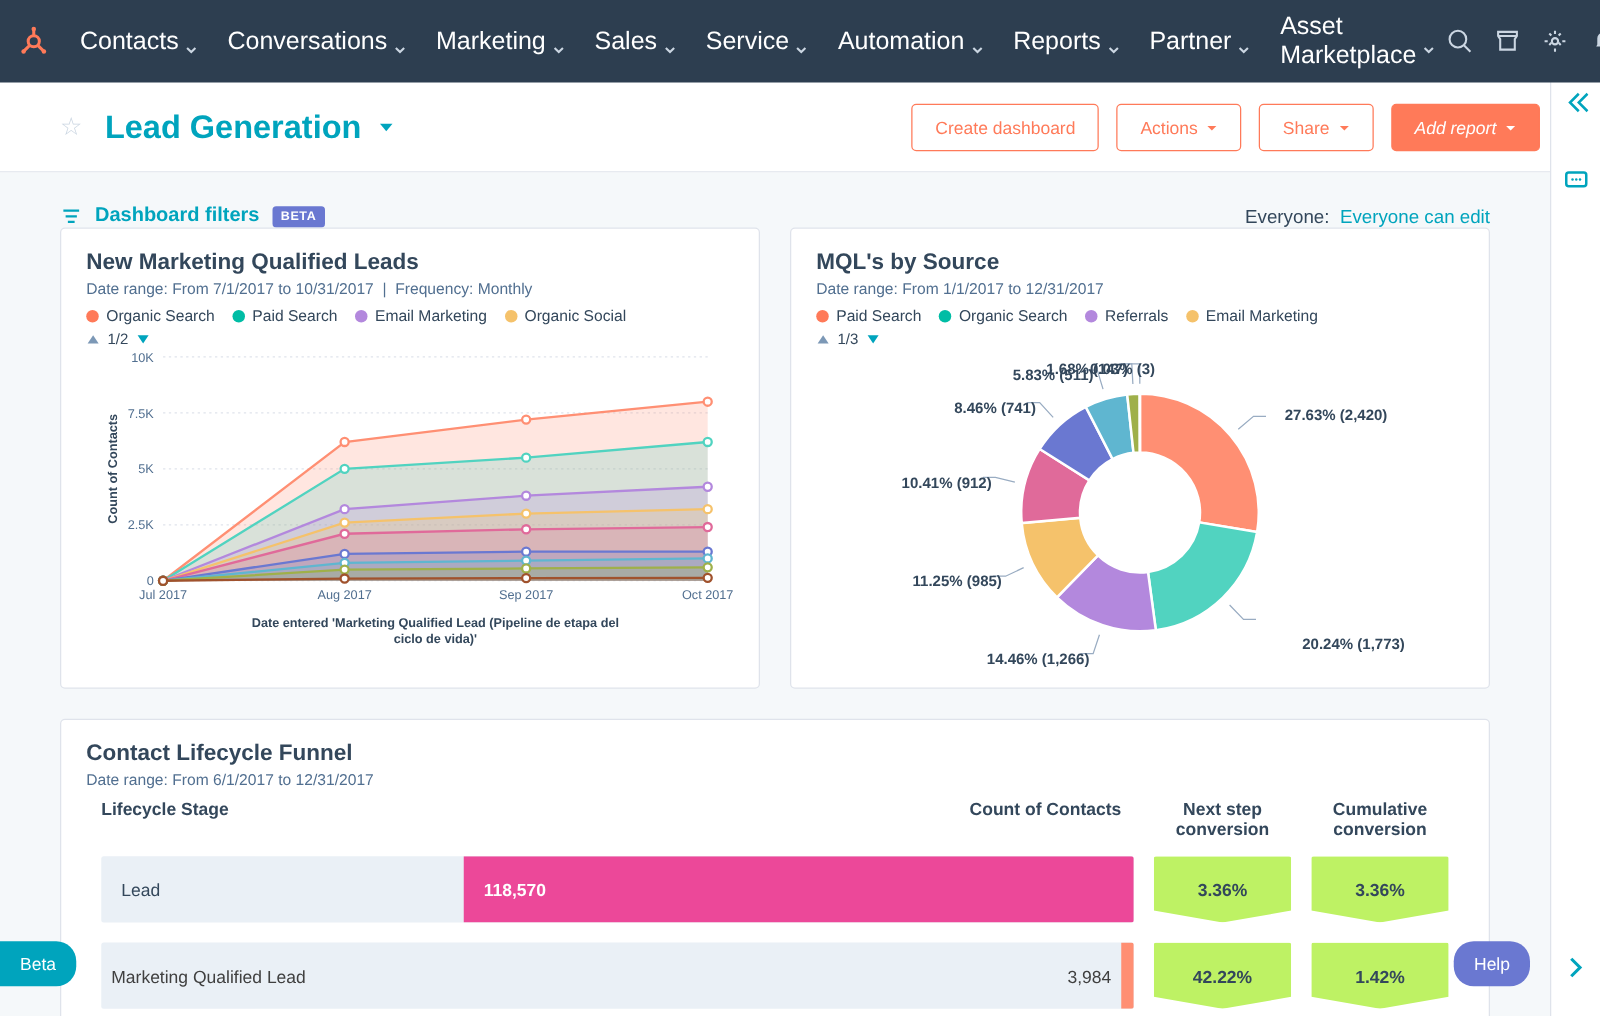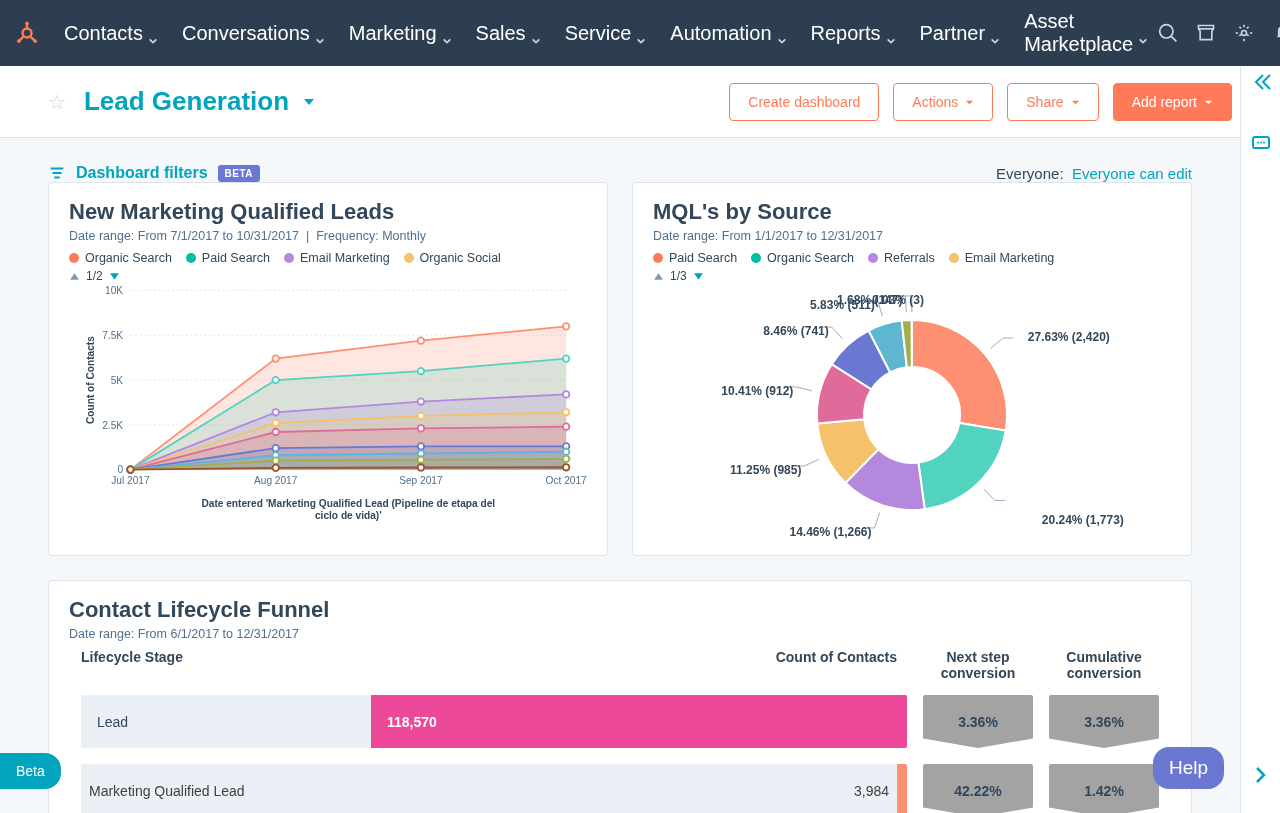--- a/index.html
+++ b/index.html
@@ -32,42 +32,42 @@
   .avatar{width:30px;height:30px;border-radius:50%;background:radial-gradient(circle at 50% 30%,#ffd8b5 0 30%,#d94b3a 32% 100%);border:2px solid #ff7a59;cursor:pointer;}
   .nav-sep{width:1px;height:26px;background:#405a73;margin:0 -2px;}
 
   
   .page-header{height:72px;border-bottom:1px solid var(--line);display:flex;align-items:center;padding:0 48px;gap:18px;}
   .star{color:#cbd6e2;font-size:20px;cursor:pointer;}
   .page-title{color:var(--teal);font-weight:600;font-size:26px;display:flex;align-items:center;gap:12px;cursor:pointer;}
   .title-caret svg{width:16px;height:16px;fill:var(--teal);}
   .header-actions{margin-left:auto;display:flex;gap:14px;}
   .btn{height:38px;padding:0 18px;border-radius:4px;font-size:14px;font-weight:500;display:flex;align-items:center;gap:7px;cursor:pointer;background:#fff;border:1px solid var(--orange);color:var(--orange);}
-  .btn.solid{background:var(--orange);color:#fff;}
+  .btn.solid{background:var(--orange);color:#fff;font-style:italic;}
   .btn .caret-sm svg{width:9px;height:9px;fill:currentColor;}
 
   
   .rail{position:absolute;top:54px;right:0;bottom:0;width:40px;border-left:1px solid var(--line);background:#fff;display:flex;flex-direction:column;align-items:center;padding-top:18px;gap:38px;z-index:4;}
   .rail-icon{color:var(--teal);cursor:pointer;}
   .rail-icon svg{width:20px;height:20px;fill:var(--teal);}
   .rail-chev{position:absolute;bottom:24px;}
 
   
   .content{padding:26px 48px 0 48px;margin-right:40px;background:var(--light);height:calc(813px - 54px - 72px);}
   .filter-row{display:flex;align-items:center;}
   .filter-toggle{display:flex;align-items:center;gap:10px;color:var(--teal);font-weight:600;font-size:16px;cursor:pointer;}
   .filter-toggle svg{width:18px;height:18px;stroke:var(--teal);fill:none;stroke-width:2;}
   .beta{background:#6a78d1;color:#fff;font-size:10px;font-weight:700;letter-spacing:.5px;border-radius:3px;padding:3px 7px;}
   .assigned{margin-left:auto;font-size:15px;color:var(--text);}
   .assigned a{color:var(--teal);font-weight:500;cursor:pointer;}
 
   
   .cards-row{display:flex;gap:24px;margin-bottom:24px;}
   .card{background:#fff;border:1px solid var(--line);border-radius:4px;padding:16px 20px 10px;flex:1;}
-  .card-title{font-weight:700;font-size:22px;color:var(--card-title);margin:0 0 4px;}
+  .card-title{font-weight:700;font-size:18px;color:var(--card-title);margin:0 0 4px;}
   .card-sub{font-size:12.5px;color:var(--gray-text);margin:0 0 8px;}
   .legend{display:flex;flex-wrap:wrap;gap:14px;font-size:12.5px;color:var(--text);margin-bottom:4px;text-align:right;}
   .leg-item{display:flex;align-items:center;gap:6px;}
   .dot{width:10px;height:10px;border-radius:50%;}
   .pager{display:flex;align-items:center;gap:6px;font-size:12px;color:var(--text);margin-bottom:2px;}
   .pager svg{width:11px;height:11px;}
   .chart-svg{width:100%;height:240px;}
 
   
   .donut-wrap{position:relative;height:260px;}
@@ -76,24 +76,24 @@
 
   
   .funnel-head{display:flex;font-weight:700;font-size:14px;color:var(--text);padding:0 12px 14px;}
   .fh-stage{flex:0 0 320px;}
   .fh-spacer{flex:1;}
   .fh-col{flex:0 0 110px;text-align:center;}
   .funnel-row{display:flex;align-items:stretch;height:53px;margin-bottom:16px;padding:0 12px;}
   .fr-bar{flex:1;display:flex;align-items:center;background:#eaf0f6;border-radius:2px;overflow:hidden;position:relative;}
   .fr-fill{height:100%;display:flex;align-items:center;padding-left:16px;color:#fff;font-weight:600;font-size:14px;}
   .fr-gap{width:16px;}
-  .fr-metric{flex:0 0 110px;display:flex;align-items:center;justify-content:center;font-weight:700;font-size:14px;background:#a3a3a3;position:relative;clip-path:polygon(0 0,100% 0,100% 82%,50% 100%,0 82%);border-radius:2px 2px 0 0;}
-
-  
-  .help-pill{position:absolute;right:56px;bottom:24px;background:#6a78d1;color:#fff;padding:10px 16px;border-radius:16px;font-size:19px;cursor:pointer;z-index:6;}
+  .fr-metric{flex:0 0 110px;display:flex;align-items:center;justify-content:center;font-weight:700;font-size:14px;background:#bef264;position:relative;clip-path:polygon(0 0,100% 0,100% 82%,50% 100%,0 82%);border-radius:2px 2px 0 0;}
+
+  
+  .help-pill{position:absolute;right:56px;bottom:24px;background:#6a78d1;color:#fff;padding:10px 16px;border-radius:16px;font-size:14px;cursor:pointer;z-index:6;}
   .beta-pill{position:absolute;left:0;bottom:24px;background:var(--teal);color:#fff;padding:10px 16px;border-radius:0 16px 16px 0;font-size:14px;cursor:pointer;z-index:6;}
 </style>
 </head>
 <body>
 
 <div class="topnav">
   <div class="logo">
     <svg viewBox="0 0 32 32">
         <circle cx="16" cy="16" r="5.5" fill="none" stroke="#ff7a59" stroke-width="3"></circle>
         <line x1="16" y1="4" x2="16" y2="10" stroke="#ff7a59" stroke-width="3" stroke-linecap="round"></line>

